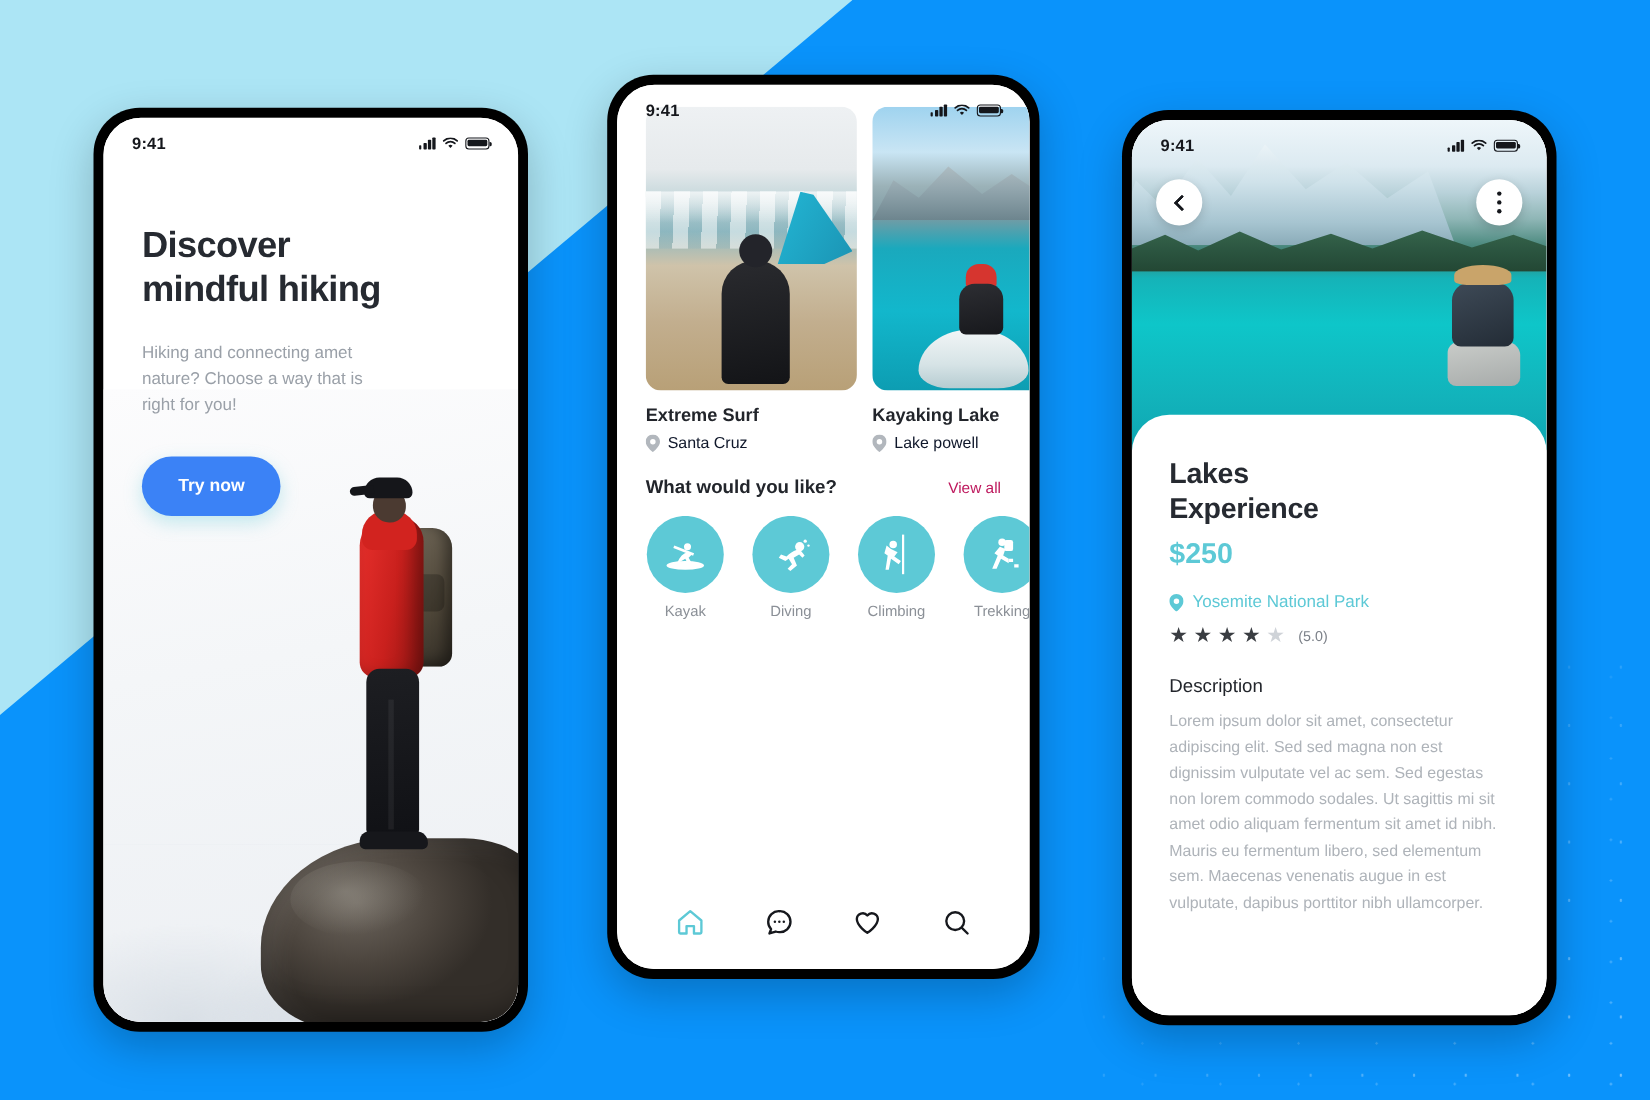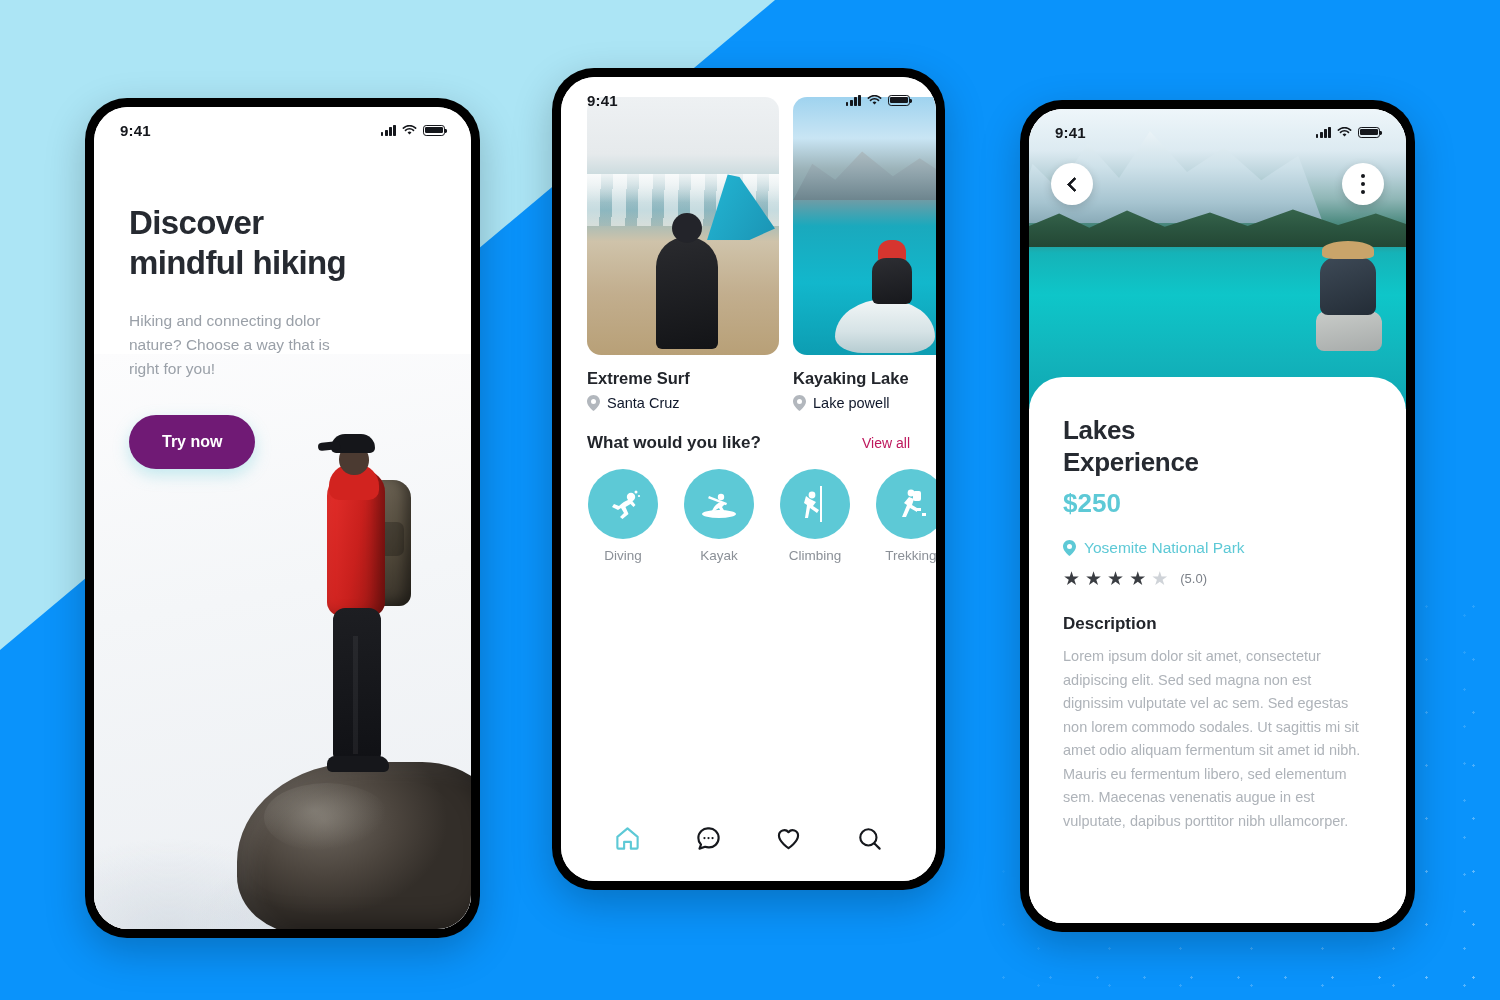--- a/index.html
+++ b/index.html
@@ -143,21 +143,21 @@
   .p1-content { position:absolute; top:0; left:0; right:0; padding:96px 35px 0; z-index:10; }
   .p1-title {
     font-size:33px; font-weight:700; color:#262a31; line-height:1.22; letter-spacing:-.6px;
   }
   .p1-sub {
     margin-top:25px; font-size:15.5px; color:#9aa0a8; line-height:1.55; max-width:235px;
   }
   .p1-btn {
     margin-top:34px; display:inline-flex; align-items:center; justify-content:center;
     padding:0 33px; height:54px; border-radius:28px;
-    background:#701a75; color:#fff; font-size:16px; font-weight:600; cursor:pointer; border:none;
+    background:#3b82f6; color:#fff; font-size:16px; font-weight:600; cursor:pointer; border:none;
     box-shadow:0 6px 16px rgba(93,201,214,.35);
   }
 
   
   .p2-body { position:absolute; inset:0; background:#fff; display:flex; flex-direction:column; }
   .p2-top { padding:56px 26px 0; flex-shrink:0; }
   .p2-topbar { display:flex; align-items:center; justify-content:space-between; }
   .hamburger { width:34px; cursor:pointer; }
   .hamburger span { display:block; height:5px; background:#5DC9D6; border-radius:3px; }
   .hamburger span:nth-child(1){ width:32px; }
@@ -316,21 +316,21 @@
     border-radius:34px 34px 34px 34px; padding:38px 34px 0; z-index:10;
   }
   .p3-head { display:flex; justify-content:space-between; align-items:flex-start; gap:10px;flex-direction:column; }
   .p3-name { font-size:26px; font-weight:700; color:#262a31; line-height:1.22; letter-spacing:-.3px; }
   .p3-price { font-size:26px; font-weight:700; color:#5DC9D6; white-space:nowrap; }
   .p3-loc { margin-top:20px; display:flex; align-items:center; gap:8px; font-size:15.5px; color:#5DC9D6; }
   .p3-stars { margin-top:12px; display:flex; align-items:center; gap:5px; }
   .p3-stars .st { font-size:19px; color:#3A3D42; line-height:1; }
   .p3-stars .st.off { color:#cfd3d8; }
   .p3-rating { margin-left:7px; font-size:13px; color:#7c8189; }
-  .p3-desc-h { margin-top:26px; font-size:17px; font-weight:700; color:#22252b; }
+  .p3-desc-h { margin-top:26px; font-size:17px; font-weight:400; color:#22252b; }
   .p3-desc { margin-top:11px; font-size:14.5px; color:#aeb3b9; line-height:1.62; }
   .p3-book {
     position:absolute; left:34px; right:34px; bottom:48px; height:54px;
     background:#5DC9D6; color:#fff; border:none; border-radius:28px;
     font-size:15.5px; font-weight:700; cursor:pointer;
     box-shadow:0 6px 18px rgba(93,201,214,.35);
   }
 
   .pin { width:13px; height:16px; flex-shrink:0; }
 </style>
@@ -375,21 +375,21 @@
               <span></span>
             </span>
         </div>
       </div>
 
       <div class="p1-content">
         <h1 class="p1-title">
           <span>Discover</span><br>
           <span>mindful hiking</span>
         </h1>
-        <p class="p1-sub">Hiking and connecting dolor nature? Choose a way that is right for you!</p>
+        <p class="p1-sub">Hiking and connecting amet nature? Choose a way that is right for you!</p>
         <button class="p1-btn">Try now</button>
       </div>
 
     </div>
   </div>
 </div>
 
 <div class="phone" id="phone2">
   <div class="screen">
     <div class="p2-body">
@@ -450,38 +450,38 @@
 
       <div class="p2-section">
         <h3>What would you like?</h3>
         <span class="p2-viewall">View all</span>
       </div>
 
       <div class="p2-cats">
         <div class="cat">
           <div class="cat-circle">
             <svg viewBox="0 0 40 40">
+                <ellipse cx="20" cy="30" rx="17" ry="4"></ellipse>
+                <circle cx="22" cy="13" r="3.2"></circle>
+                <path d="M13 27c2-5 5-8 9-9l4 2-3 3 3 5h-4l-2-4-5 3z"></path>
+                <path d="M10 12l18 7-.9 2.2-18-7z"></path>
+              </svg>
+          </div>
+          <div class="cat-label">Kayak</div>
+        </div>
+        <div class="cat">
+          <div class="cat-circle">
+            <svg viewBox="0 0 40 40">
                 <circle cx="28" cy="13" r="4.2"></circle>
                 <path d="M25 16c-3 1-6 3-9 6l-5-2-2 3 6 3 3-2 3 5-4 4 2.5 2 6-5-3-7 5-3 3 3 2-2-4-5z"></path>
                 <circle cx="33" cy="8" r="1.5"></circle>
                 <circle cx="36" cy="12" r="1.1"></circle>
               </svg>
           </div>
           <div class="cat-label">Diving</div>
-        </div>
-        <div class="cat">
-          <div class="cat-circle">
-            <svg viewBox="0 0 40 40">
-                <ellipse cx="20" cy="30" rx="17" ry="4"></ellipse>
-                <circle cx="22" cy="13" r="3.2"></circle>
-                <path d="M13 27c2-5 5-8 9-9l4 2-3 3 3 5h-4l-2-4-5 3z"></path>
-                <path d="M10 12l18 7-.9 2.2-18-7z"></path>
-              </svg>
-          </div>
-          <div class="cat-label">Kayak</div>
         </div>
         <div class="cat">
           <div class="cat-circle">
             <svg viewBox="0 0 40 40">
                 <rect x="25" y="2" width="2" height="36"></rect>
                 <circle cx="17" cy="11" r="3.4"></circle>
                 <path d="M15 15l6 3-3 4 6 4-2 3-7-5-2 10h-3l2-13-3-2 2-7z"></path>
               </svg>
           </div>
           <div class="cat-label">Climbing</div>

